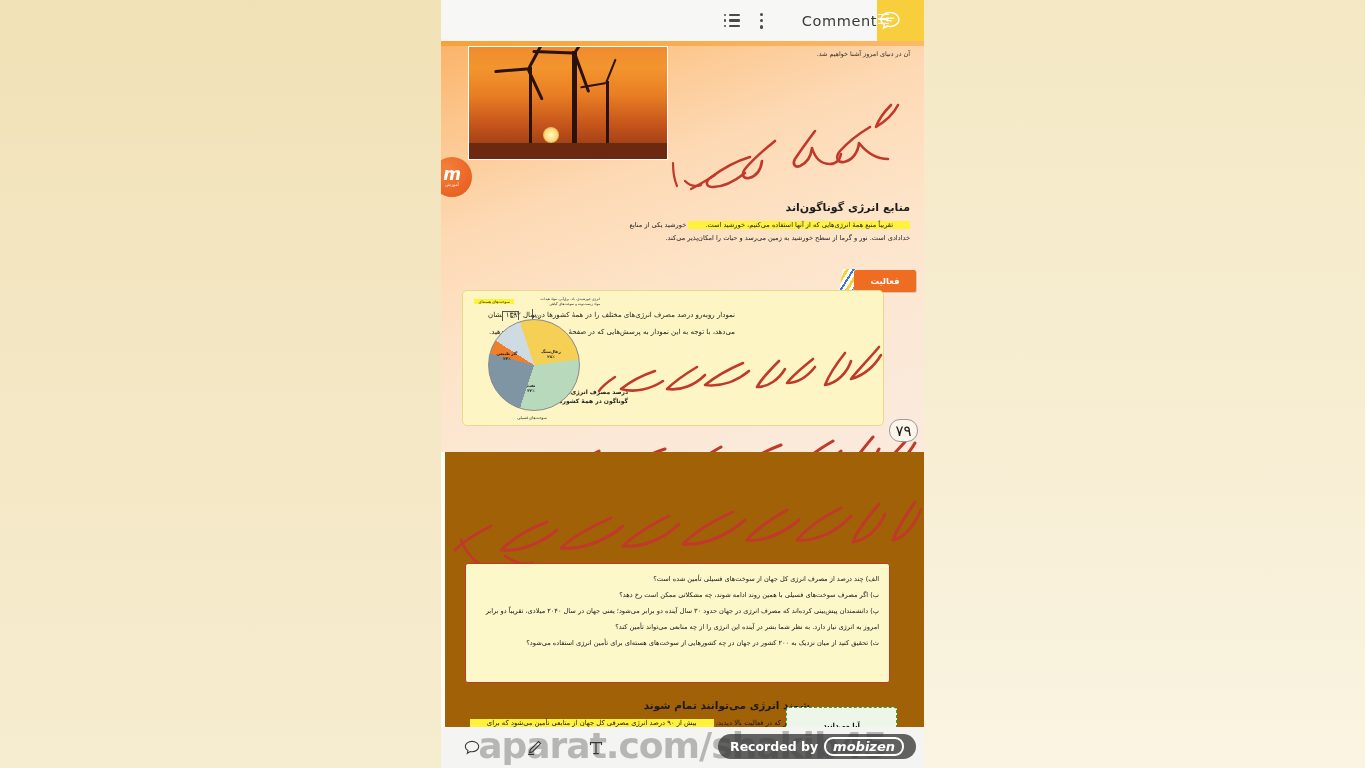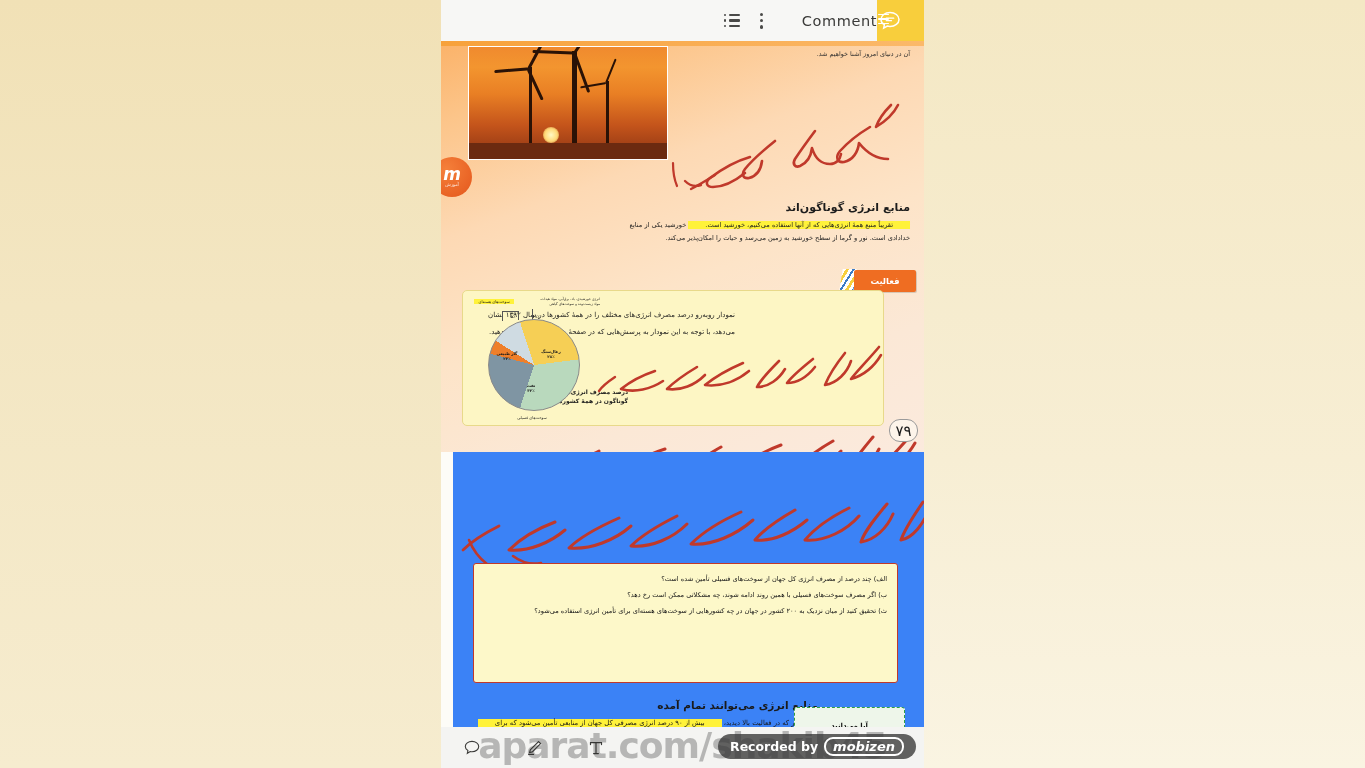--- a/index.html
+++ b/index.html
@@ -176,21 +176,21 @@
     font-size:15px;color:#1a1a1a;font-family:Liberation Serif, serif;
   }
 
   
   .ink{position:absolute;pointer-events:none;}
   .ink svg{display:block;overflow:visible;}
   .ink path{fill:none;stroke:#c0392b;stroke-linecap:round;stroke-linejoin:round;}
 
   
   .page2{
-    position:absolute;left:12px;top:411px;width:483px;height:275px;background:#3b82f6;
+    position:absolute;left:4px;top:411px;width:483px;height:275px;background:#a16207;
   }
   .q-card{
     position:absolute;left:20px;top:111px;width:423px;height:118px;
     background:#fdf8c9;border:1.6px solid #c0392b;border-radius:3px;
   }
   .q-text{
     position:absolute;right:10px;top:7px;width:404px;text-align:right;
     font-size:6.6px;line-height:16px;color:#161616;direction:rtl;
     font-family:"DejaVu Sans", sans-serif;
   }
@@ -421,25 +421,26 @@
           <path d="M46 36c-12 6-26 14-36 24" stroke-width="2.8"></path>
           <path d="M16 50c4 10 10 18 18 24" stroke-width="2.6"></path>
           <path d="M60 66c8 6 18 9 28 7" stroke-width="2.6"></path>
         </svg>
       </div>
 
       <div class="q-card">
         <div class="q-text">
           <div>الف) چند درصد از مصرف انرژی کل جهان از سوخت‌های فسیلی تأمین شده است؟</div>
           <div>ب) اگر مصرف سوخت‌های فسیلی با همین روند ادامه شوند، چه مشکلاتی ممکن است رخ دهد؟</div>
+          <div>پ) دانشمندان پیش‌بینی کرده‌اند که مصرف انرژی در جهان حدود ۳۰ سال آینده دو برابر می‌شود؛ یعنی جهان در سال ۲۰۴۰ میلادی، تقریباً دو برابر امروز به انرژی نیاز دارد. به نظر شما بشر در آینده این انرژی را از چه منابعی می‌تواند تأمین کند؟</div>
           <div>ث) تحقیق کنید از میان نزدیک به ۲۰۰ کشور در جهان در چه کشورهایی از سوخت‌های هسته‌ای برای تأمین انرژی استفاده می‌شود؟</div>
         </div>
       </div>
 
-      <div class="sec-head2">منابع انرژی می‌توانند تمام آمده</div>
+      <div class="sec-head2">شوند انرژی می‌توانند تمام شوند</div>
 
       <div class="p2-body">
         <span>همان‌طور که در فعالیت بالا دیدید، </span><span class="hl">بیش از ۹۰ درصد انرژی مصرفی کل جهان از منابعی تأمین می‌شود که برای تشکیل آنها میلیون‌ها سال زمان صرف شده است. به همین دلیل</span>
       </div>
 
       <div class="didyouknow">
         <div class="dyk-title">آیا می‌دانید</div>
 
       </div>
     </div>

